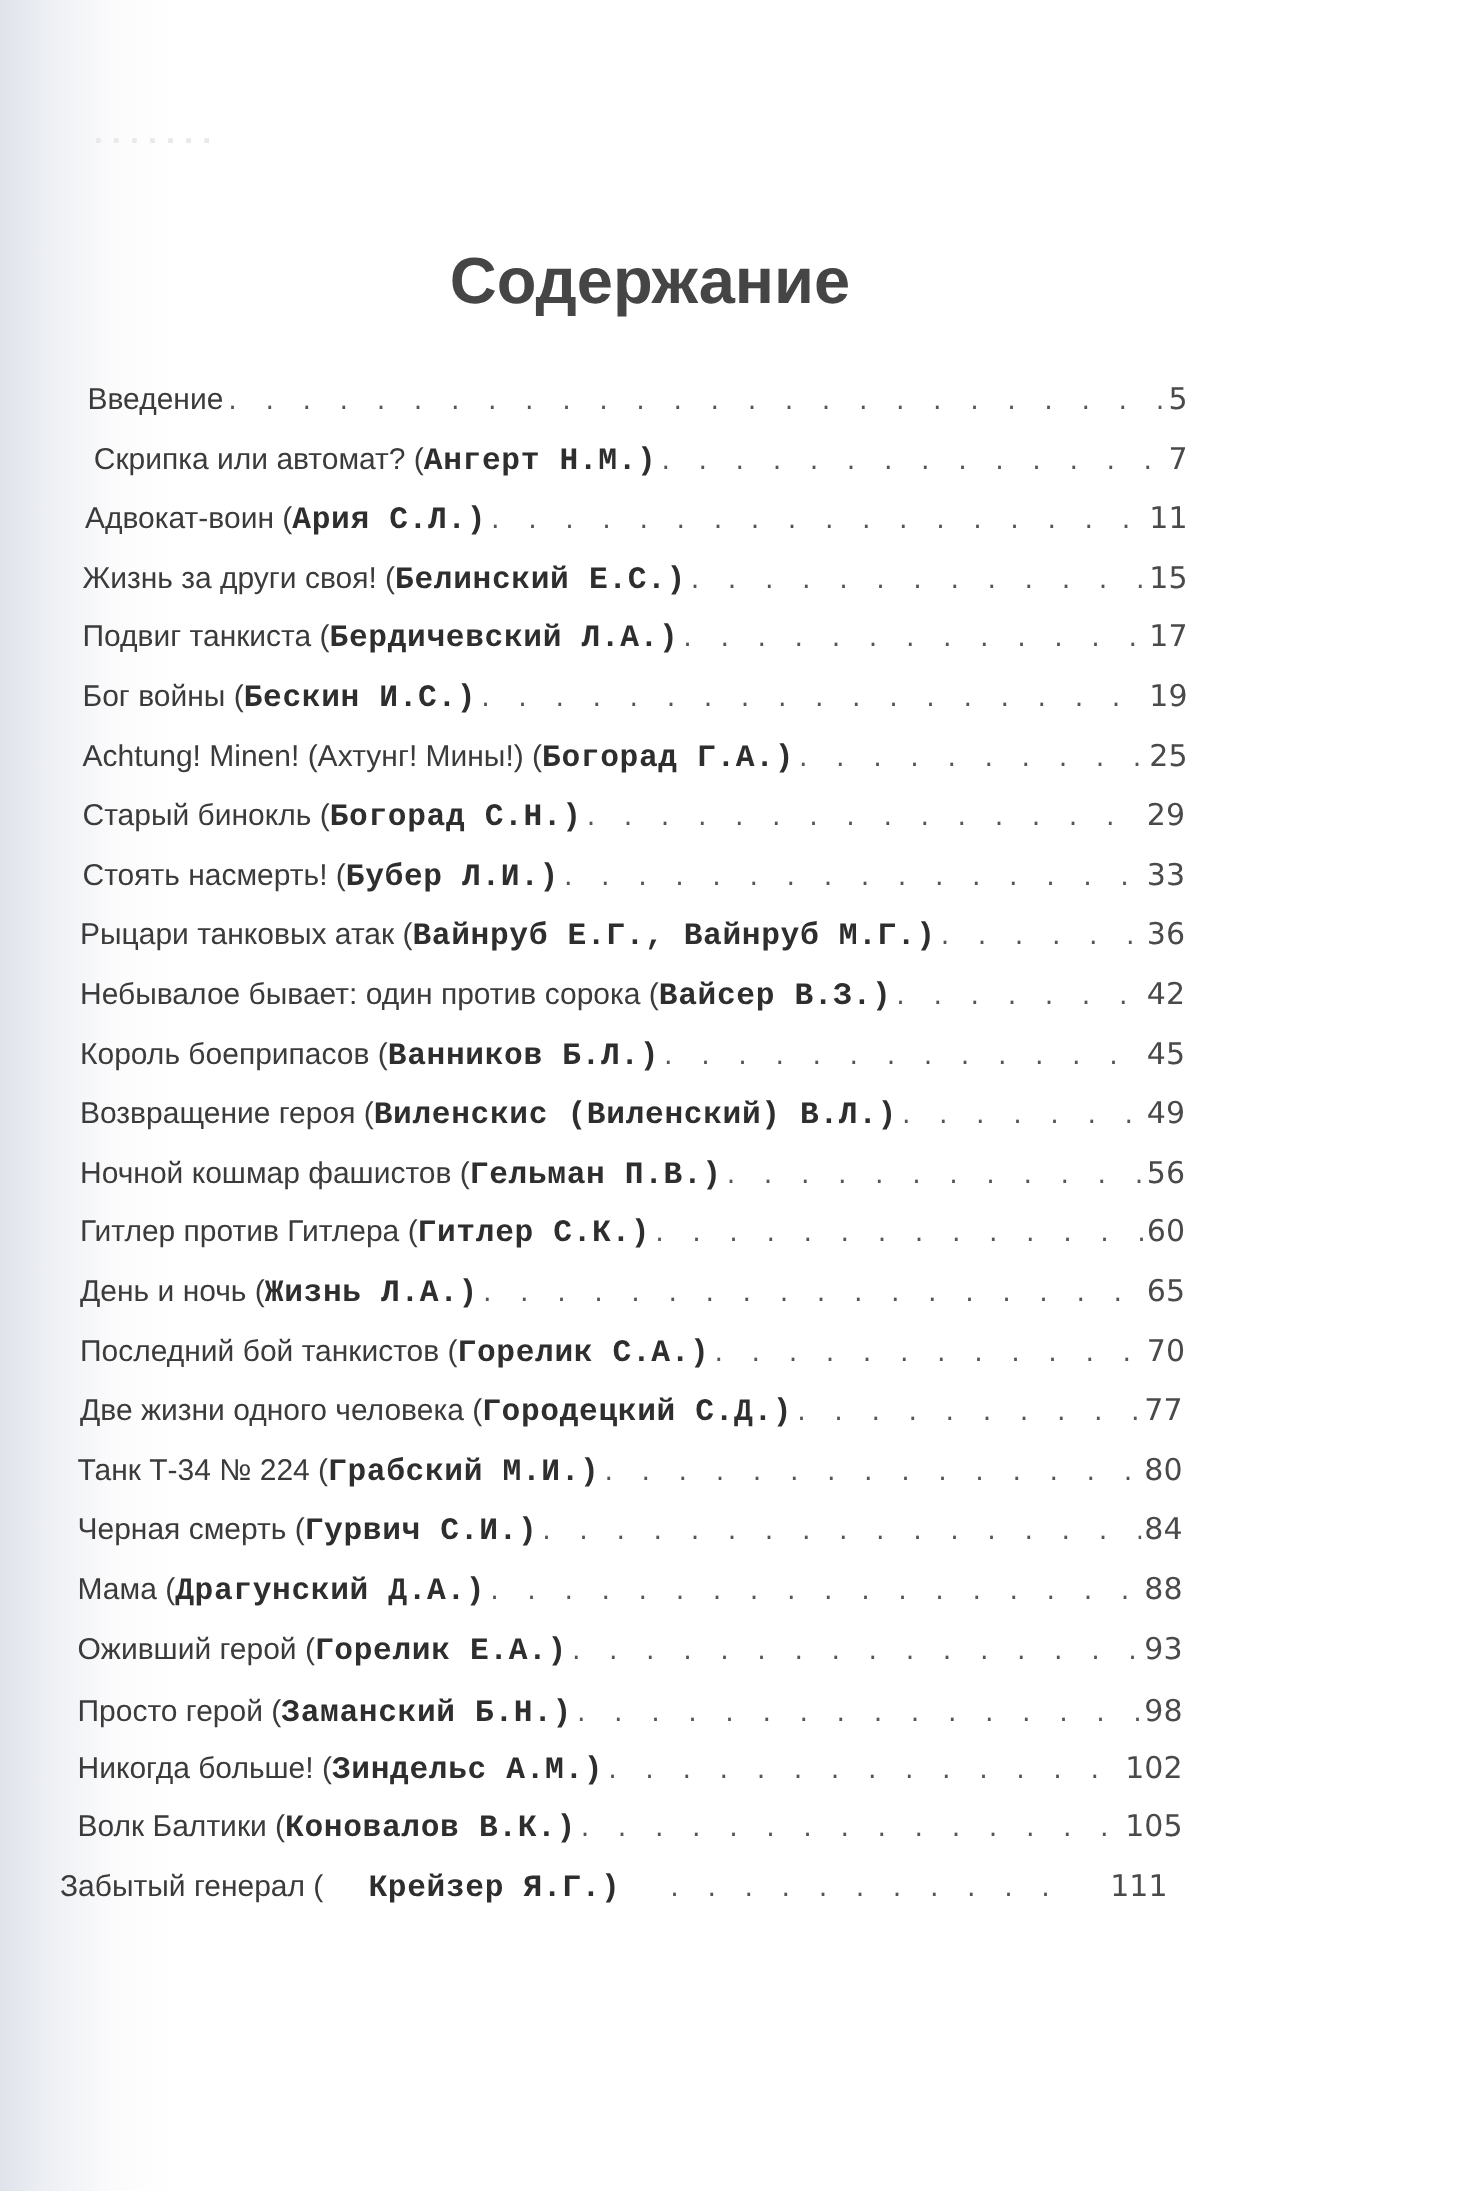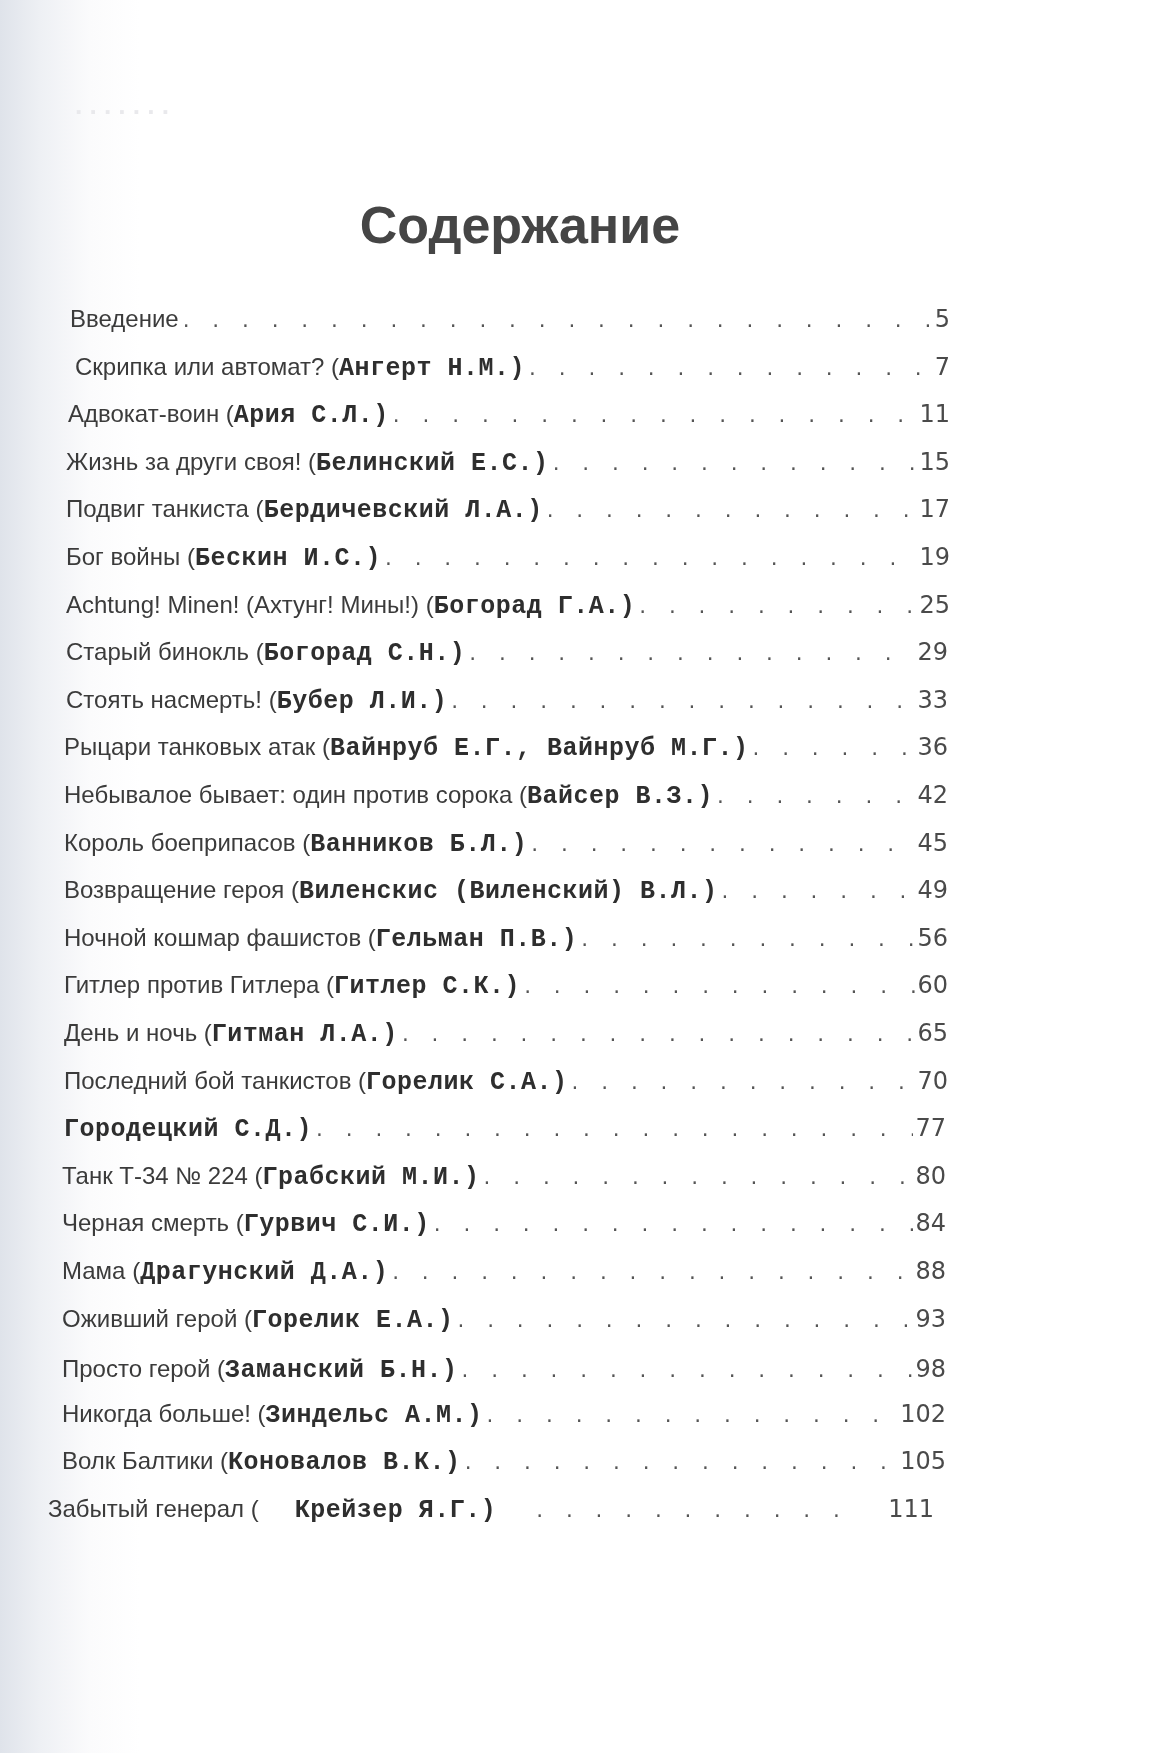--- a/index.html
+++ b/index.html
@@ -135,31 +135,32 @@
       <span class="p">56</span>
     </div>
     <div class="row" style="top: 666.4px; left: 64px; width: 884px;">
       <span class="t">Гитлер против Гитлера (</span>
       <span class="a">Гитлер С.К.)</span>
       <span class="dots"></span>
       <span class="p">60</span>
     </div>
     <div class="row" style="top: 714px; left: 64px; width: 884px;">
       <span class="t">День и ночь (</span>
-      <span class="a">Гитман Л.А.)</span>
+      <span class="a">Жизнь Л.А.)</span>
       <span class="dots"></span>
       <span class="p">65</span>
     </div>
     <div class="row" style="top: 761.6px; left: 64px; width: 884px; justify-content: flex-end;">
       <span class="t">Последний бой танкистов (</span>
       <span class="a">Горелик С.А.)</span>
       <span class="dots"></span>
       <span class="p">70</span>
     </div>
     <div class="row" style="top: 809.2px; left: 64px; width: 882px;">
+      <span class="t">Две жизни одного человека (</span>
       <span class="a">Городецкий С.Д.)</span>
       <span class="dots"></span>
       <span class="p">77</span>
     </div>
     <div class="row" style="top: 856.8px; left: 62px; width: 884px;">
       <span class="t">Танк Т-34 № 224 (</span>
       <span class="a">Грабский М.И.)</span>
       <span class="dots"></span>
       <span class="p">80</span>
     </div>

